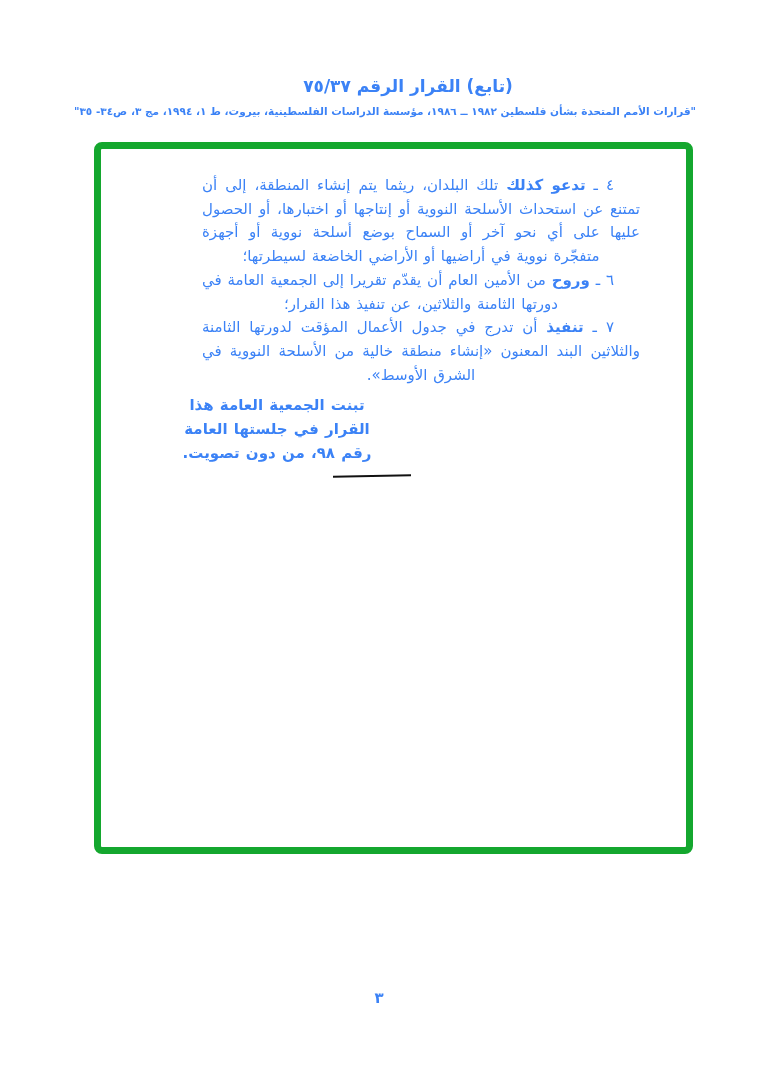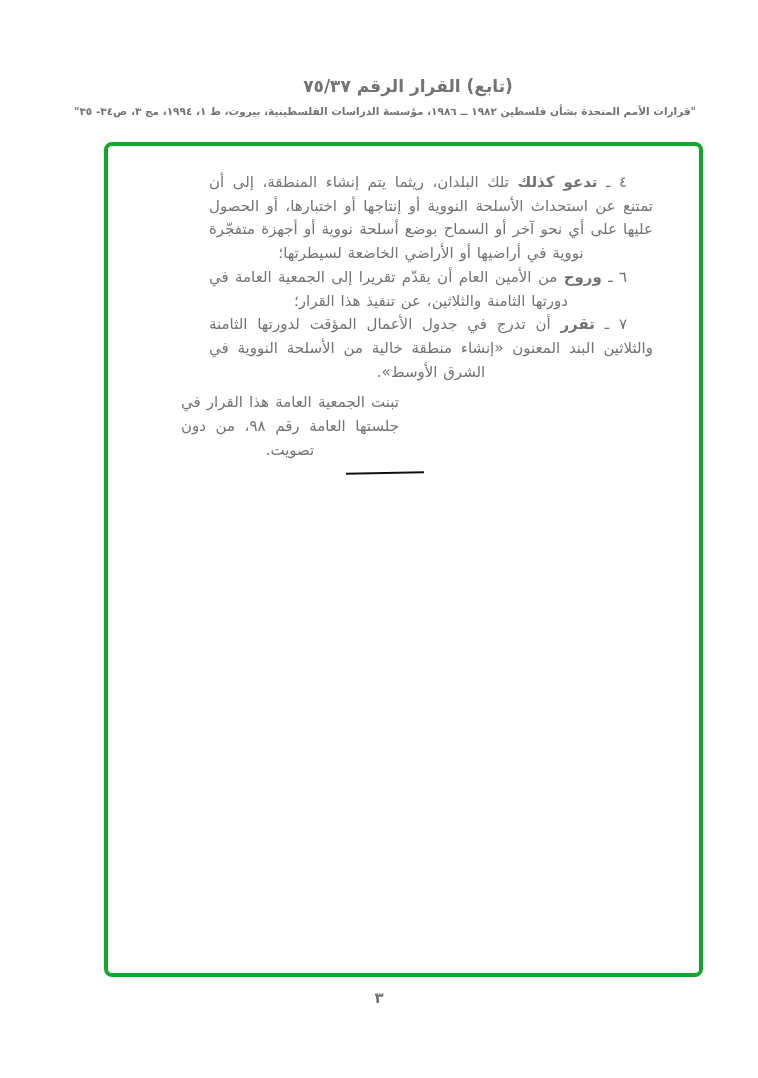--- a/index.html
+++ b/index.html
@@ -34,26 +34,26 @@
     left: 12px;
     width: 746px;
     text-align: center;
     direction: rtl;
     font-size: 10.5px;
     font-weight: 700;
     white-space: nowrap;
   }
   .content-frame {
     position: absolute;
-    left: 104px;
+    left: 94px;
     top: 142px;
     width: 599px;
-    height: 835px;
+    height: 712px;
     box-sizing: border-box;
-    border: 4px solid #7f1d1d;
+    border: 7px solid #7f1d1d;
     border-radius: 8px;
     background: #ffffff;
   }
   .text-column {
     direction: rtl;
     margin: 25px 46px 0 101px;
     font-size: 15px;
     line-height: 23.7px;
     text-align: justify;
     word-spacing: 1px;
@@ -63,21 +63,23 @@
     text-indent: 26px;
     text-align: justify;
     text-align-last: center;
   }
   .para b {
     font-weight: 700;
   }
   .adoption-note {
     width: 218px;
     margin: 7px 254px 0 0;
+    text-align: center;
     text-indent: 0;
+    font-weight: bold;
   }
   .end-divider {
     width: 78px;
     height: 2px;
     background: #111111;
     margin: 10px 229px 0 0;
     transform: rotate(-1.2deg);
   }
   .page-number {
     position: absolute;
@@ -85,35 +87,35 @@
     left: 0;
     width: 758px;
     text-align: center;
     font-size: 15px;
     font-weight: 700;
   }
 </style>
 </head>
 <body>
 
-<div class="page" style="color: #737373;">
+<div class="page" style="color: #3b82f6;">
 
   <div class="doc-title">(تابع) القرار الرقم ٧٥/٣٧</div>
 
   <div class="source-citation">"قرارات الأمم المتحدة بشأن فلسطين ١٩٨٢ ــ ١٩٨٦، مؤسسة الدراسات الفلسطينية، بيروت، ط ١، ١٩٩٤، مج ٣، ص٣٤- ٣٥"</div>
 
   <div class="content-frame" style="border-color: rgb(20, 167, 46);">
     <div class="text-column">
 
       <p class="para"><span>٤</span> <span>ـ</span> <b>تدعو كذلك</b> <span>تلك البلدان، ريثما يتم إنشاء المنطقة، إلى أن تمتنع عن استحداث الأسلحة النووية أو إنتاجها أو اختبارها، أو الحصول عليها على أي نحو آخر أو السماح بوضع أسلحة نووية أو أجهزة متفجّرة نووية في أراضيها أو الأراضي الخاضعة لسيطرتها؛</span></p>
 
 
       <p class="para"><span>٦</span> <span>ـ</span> <b>وروح</b> <span>من الأمين العام أن يقدّم تقريرا إلى الجمعية العامة في دورتها الثامنة والثلاثين، عن تنفيذ هذا القرار؛</span></p>
 
-      <p class="para"><span>٧</span> <span>ـ</span> <b>تقرر</b> <span>أن تدرج في جدول الأعمال المؤقت لدورتها الثامنة والثلاثين البند المعنون «إنشاء منطقة خالية من الأسلحة النووية في الشرق الأوسط».</span></p>
+      <p class="para"><span>٧</span> <span>ـ</span> <b>تنفيذ</b> <span>أن تدرج في جدول الأعمال المؤقت لدورتها الثامنة والثلاثين البند المعنون «إنشاء منطقة خالية من الأسلحة النووية في الشرق الأوسط».</span></p>
 
       <p class="para adoption-note">تبنت الجمعية العامة هذا القرار في جلستها العامة رقم ٩٨، من دون تصويت.</p>
 
       <div class="end-divider"></div>
 
     </div>
   </div>
 
   <div class="page-number">٣</div>
 

